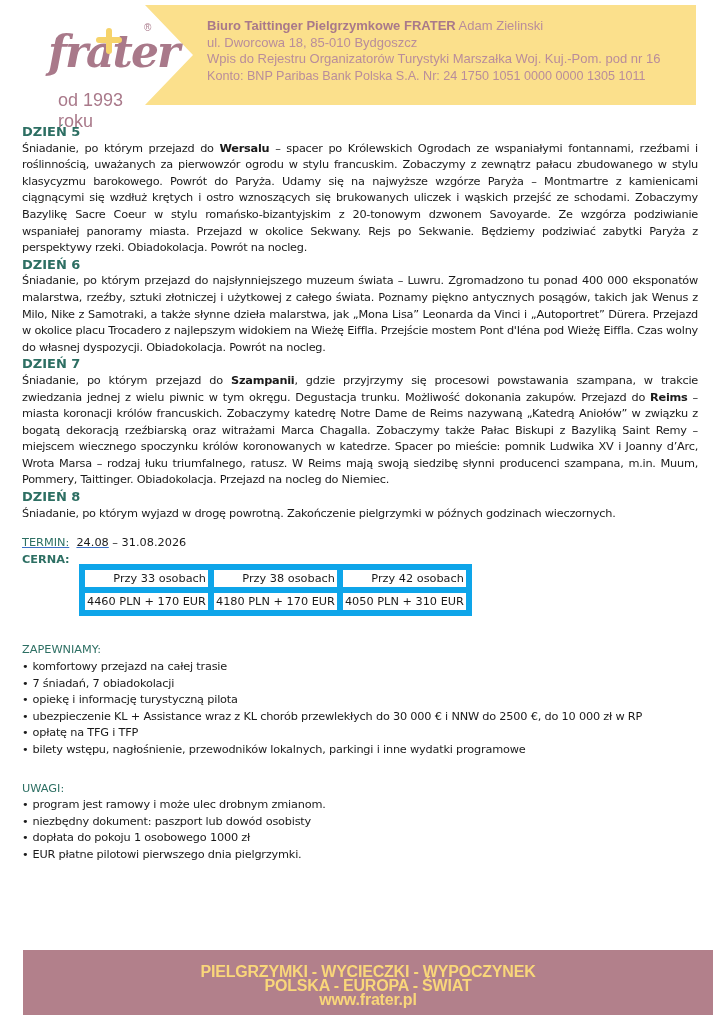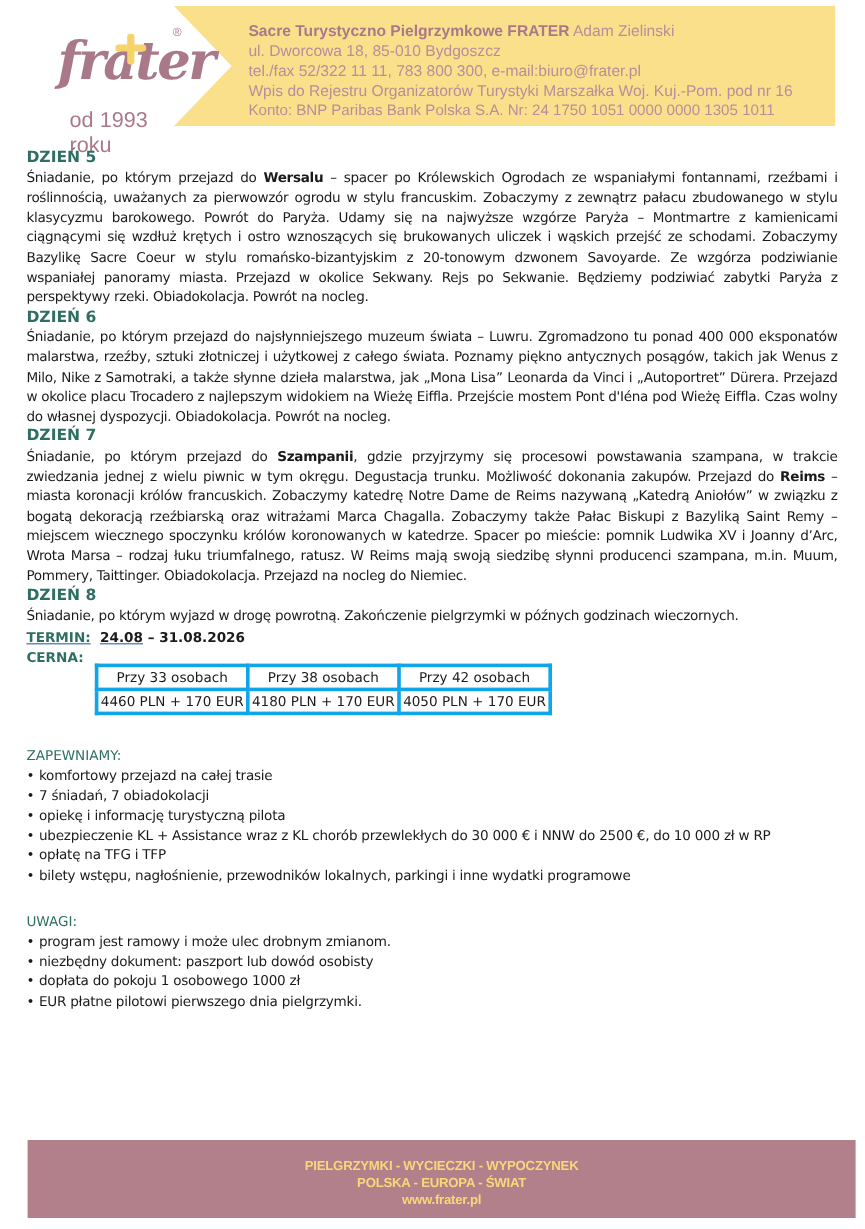--- a/index.html
+++ b/index.html
@@ -21,38 +21,38 @@
   .company .name { font-weight: bold; color: #a9798a; }
   .company .konto { font-size: 12.6px; }
 
   
   .content { position: absolute; left: 22px; top: 124px; width: 676px; font-family: "DejaVu Sans", sans-serif;
              font-size: 11.3px; line-height: 16.6px; }
   .day-title { color: #2d6f63; font-weight: bold; font-size: 13px; }
   .para { text-align: justify; letter-spacing: -0.25px; }
   .para b { font-weight: bold; }
 
-  .termin { margin-top: 2px; font-weight: bold; font-size: 11.3px; }
+  .termin { margin-top: 13px; font-weight: normal; font-size: 11.3px; }
   .termin .lbl { color: #2d6f63; text-decoration: underline; text-decoration-color: #3b6fc5; }
   .termin .d1 { text-decoration: underline; text-decoration-color: #3b6fc5; }
   .cena { color: #2d6f63; font-weight: bold; }
 
   table.prices { position: relative; left: 57px; top: -4px; border-collapse: collapse; font-size: 11.3px; }
-  table.prices td { border: 3px solid #0ea5e9; padding: 0 2px; height: 17px; text-align: center; white-space: nowrap; }
+  table.prices td { border: 6px solid #0ea5e9; padding: 0 2px; height: 17px; text-align: right; white-space: nowrap; }
   table.prices td.c { width: 110px; }
 
   .section-title { color: #2d6f63; font-weight: normal; margin-top: 22px; }
   ul.bullets { list-style: none; margin: 0; padding: 0; }
   ul.bullets li { line-height: 16.6px; white-space: nowrap; letter-spacing: -0.2px; }
   ul.bullets li::before { content: "\2022"; margin-right: 4px; }
 
   
   .footer { position: absolute; left: 23px; top: 950px; width: 690px; height: 65px; background: #b2808b;
             text-align: center; font-family: "Liberation Sans", sans-serif; font-weight: bold;
-            color: #f9d67a; font-size: 11px; line-height: 14px; padding-top: 15px; box-sizing: border-box;
+            color: #f9d67a; font-size: 16px; line-height: 14px; padding-top: 15px; box-sizing: border-box;
             letter-spacing: -0.2px; }
 </style>
 </head>
 <body>
 
 <div class="header">
   <div class="band">
     <svg width="721" height="100" viewBox="0 0 721 100">
       <polygon points="145,0 696,0 696,100 145,100 193,50" fill="#fbe08c"></polygon>
     </svg>
@@ -63,24 +63,23 @@
     <svg class="logo-cross" viewBox="0 0 26 26">
       <rect x="10" y="0" width="6" height="26" rx="3" fill="#f6d36b"></rect>
       <rect x="0" y="9" width="26" height="6" rx="3" fill="#f6d36b"></rect>
     </svg>
     <span class="logo-reg">®</span>
     <span class="logo-since">od 1993 roku</span>
   </div>
 
   <div class="company">
     <div>
-      <span class="name">Sacre Turystyczno Pielgrzymkowe FRATER</span><span> Adam Zielinski</span>
+      <span class="name">Biuro Taittinger Pielgrzymkowe FRATER</span><span> Adam Zielinski</span>
     </div>
     <div>ul. Dworcowa 18, 85-010 Bydgoszcz</div>
-    <div>tel./fax 52/322 11 11, 783 800 300, e-mail:biuro@frater.pl</div>
     <div>Wpis do Rejestru Organizatorów Turystyki Marszałka Woj. Kuj.-Pom. pod nr 16</div>
     <div class="konto">Konto: BNP Paribas Bank Polska S.A. Nr: 24 1750 1051 0000 0000 1305 1011</div>
   </div>
 </div>
 
 <div class="content">
 
   <div class="day-title">DZIEŃ 5</div>
   <div class="para"><span>Śniadanie, po którym przejazd do </span><b>Wersalu</b><span> – spacer po Królewskich Ogrodach ze wspaniałymi fontannami, rzeźbami i roślinnością, uważanych za pierwowzór ogrodu w stylu francuskim. Zobaczymy z zewnątrz pałacu zbudowanego w stylu klasycyzmu barokowego. Powrót do Paryża. Udamy się na najwyższe wzgórze Paryża – Montmartre z kamienicami ciągnącymi się wzdłuż krętych i ostro wznoszących się brukowanych uliczek i wąskich przejść ze schodami. Zobaczymy Bazylikę Sacre Coeur w stylu romańsko-bizantyjskim z 20-tonowym dzwonem Savoyarde. Ze wzgórza podziwianie wspaniałej panoramy miasta. Przejazd w okolice Sekwany. Rejs po Sekwanie. Będziemy podziwiać zabytki Paryża z perspektywy rzeki. Obiadokolacja. Powrót na nocleg.</span></div>
 
@@ -102,21 +101,21 @@
   <table class="prices">
     <tbody>
         <tr>
       <td class="c">Przy 33 osobach</td>
       <td class="c">Przy 38 osobach</td>
       <td class="c">Przy 42 osobach</td>
     </tr>
     <tr>
       <td>4460 PLN + 170 EUR</td>
       <td>4180 PLN + 170 EUR</td>
-      <td>4050 PLN + 170 EUR</td>
+      <td>4050 PLN + 310 EUR</td>
     </tr>
   </tbody>
     </table>
 
   <div class="section-title">ZAPEWNIAMY:</div>
   <ul class="bullets">
     <li>komfortowy przejazd na całej trasie</li>
     <li>7 śniadań, 7 obiadokolacji</li>
     <li>opiekę i informację turystyczną pilota</li>
     <li>ubezpieczenie KL + Assistance wraz z KL chorób przewlekłych do 30 000 € i NNW do 2500 €, do 10 000 zł w RP</li>

